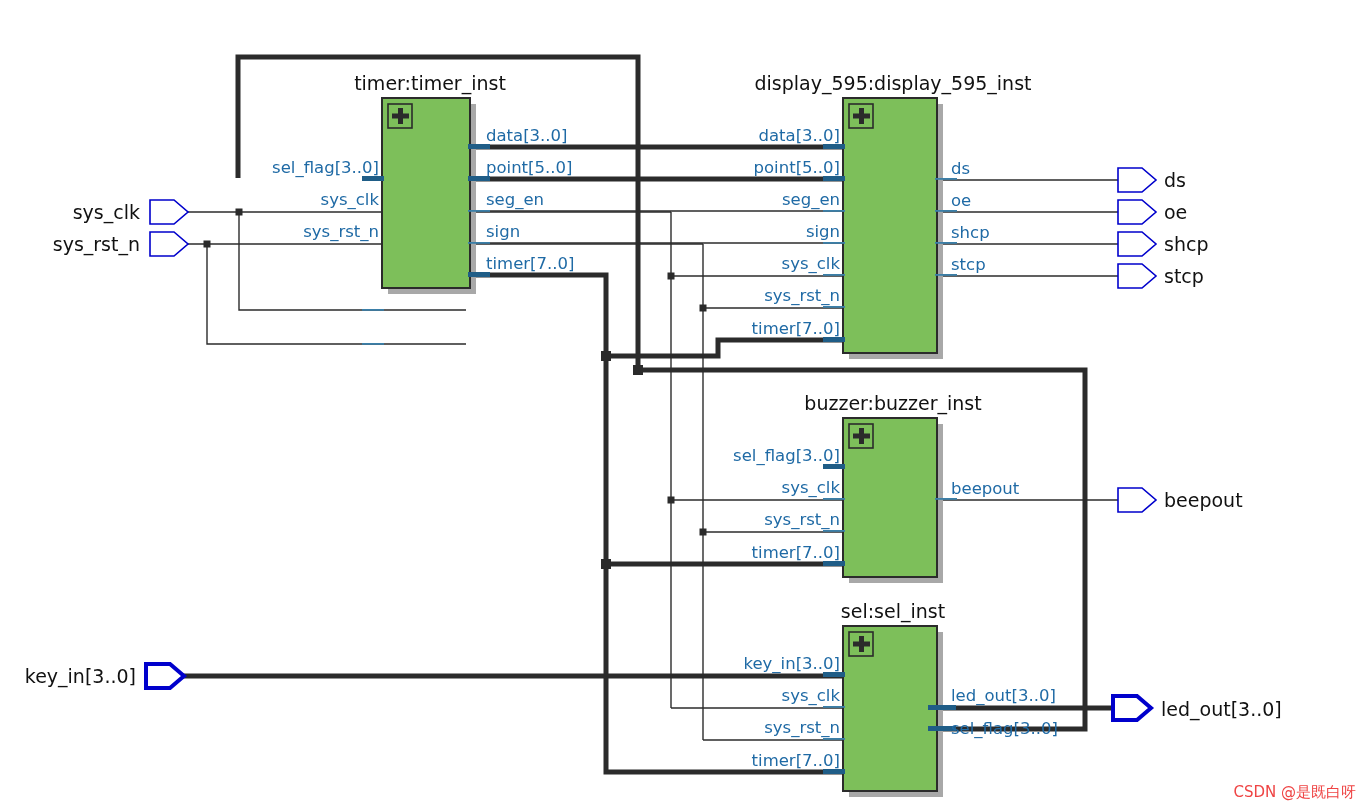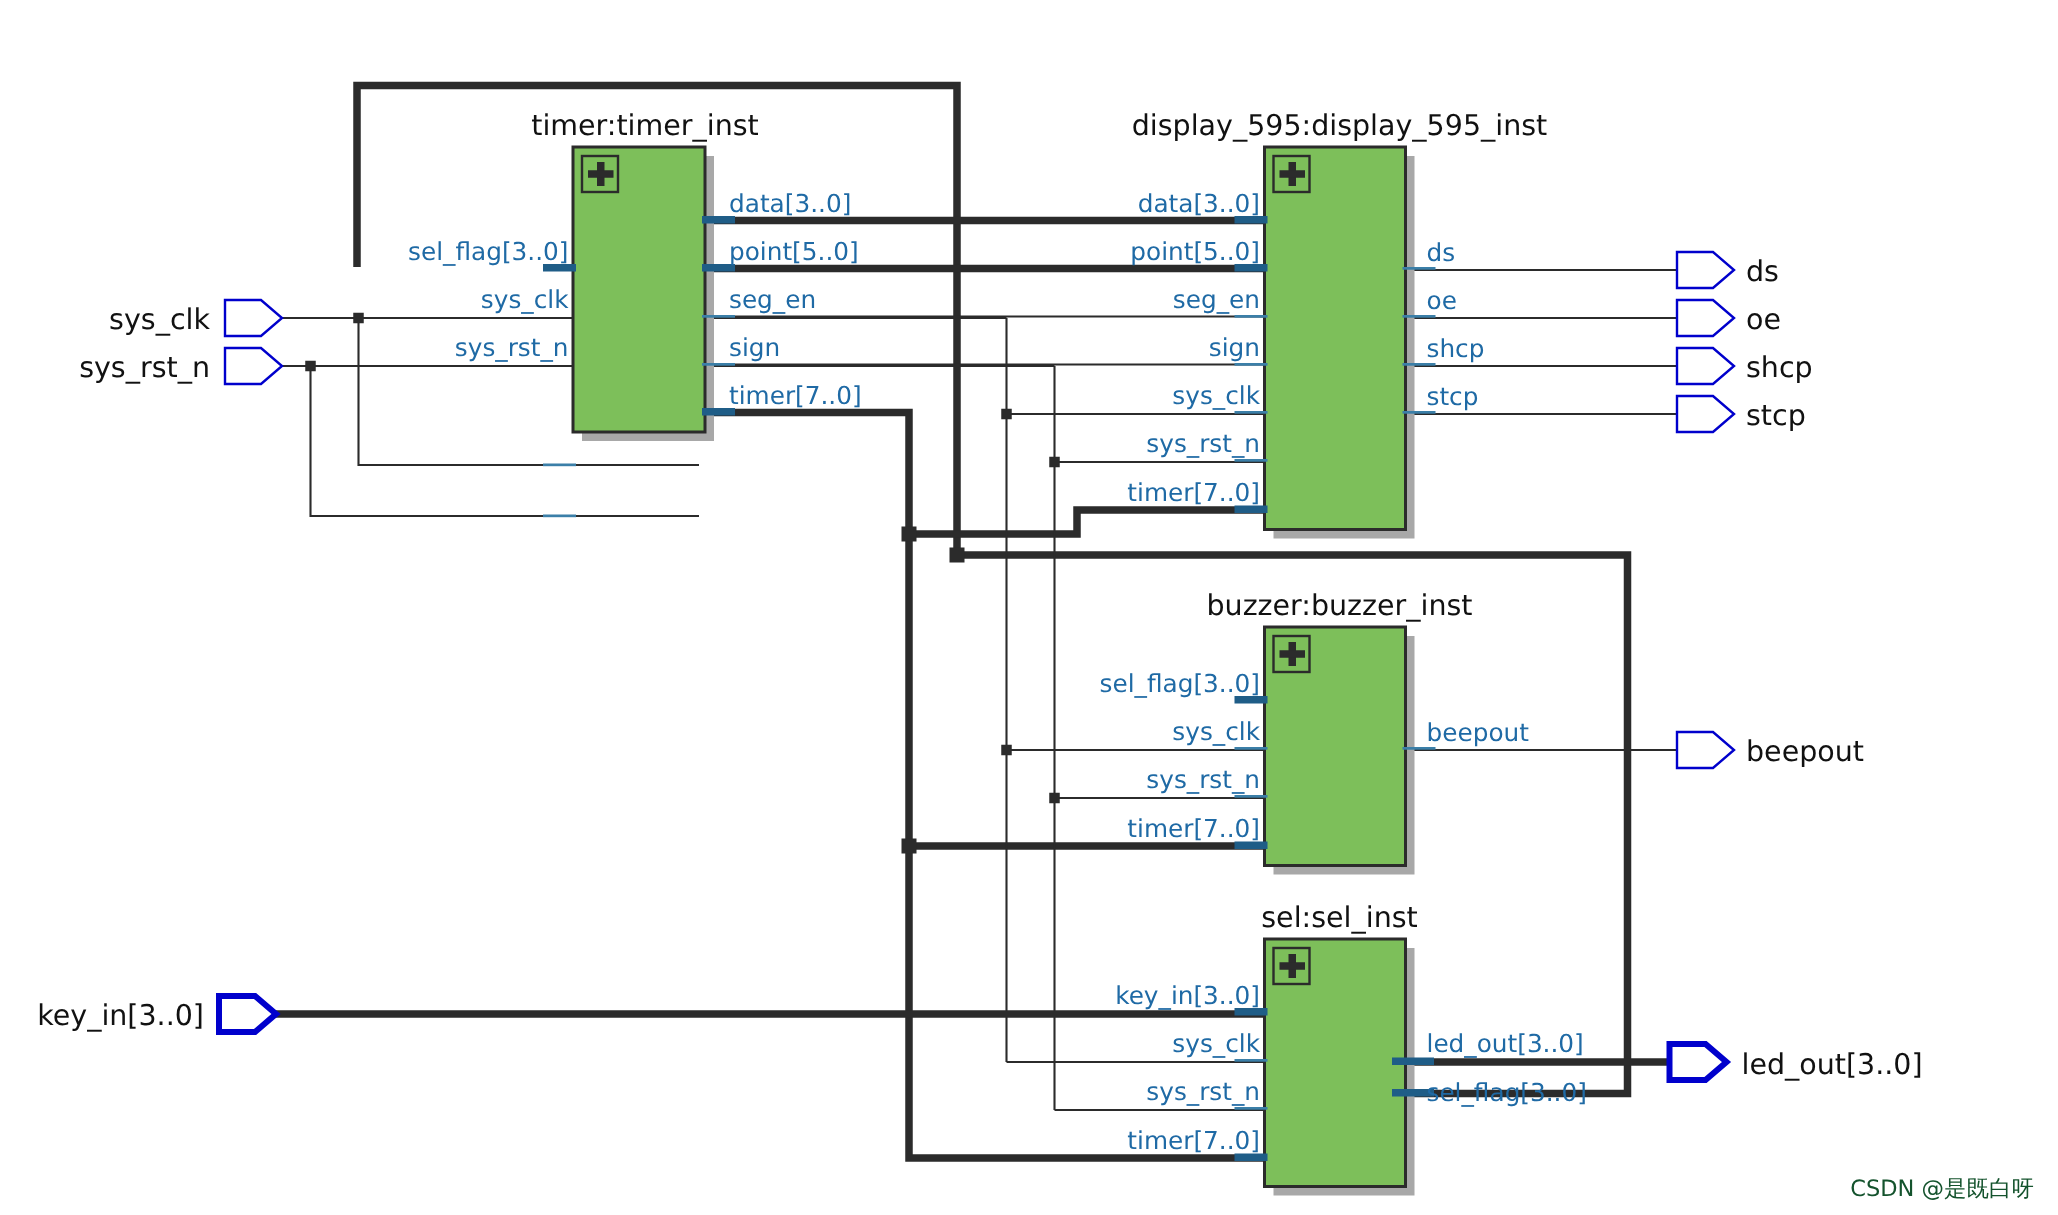--- a/index.html
+++ b/index.html
@@ -43,21 +43,21 @@
     fill: #111111;
     font-family: "DejaVu Sans", "Liberation Sans", sans-serif;
   }
   .pin-label.left { text-anchor: end; }
   .pin-label.right { text-anchor: start; }
   .watermark {
     position: absolute;
     right: 16px;
     bottom: 8px;
     font-size: 15px;
-    color: #14532d;
+    color: #ef4444;
     font-family: "DejaVu Sans", "Liberation Sans", sans-serif;
     white-space: nowrap;
     user-select: none;
   }
 </style>
 </head>
 <body>
 
 <div id="stage">
 

